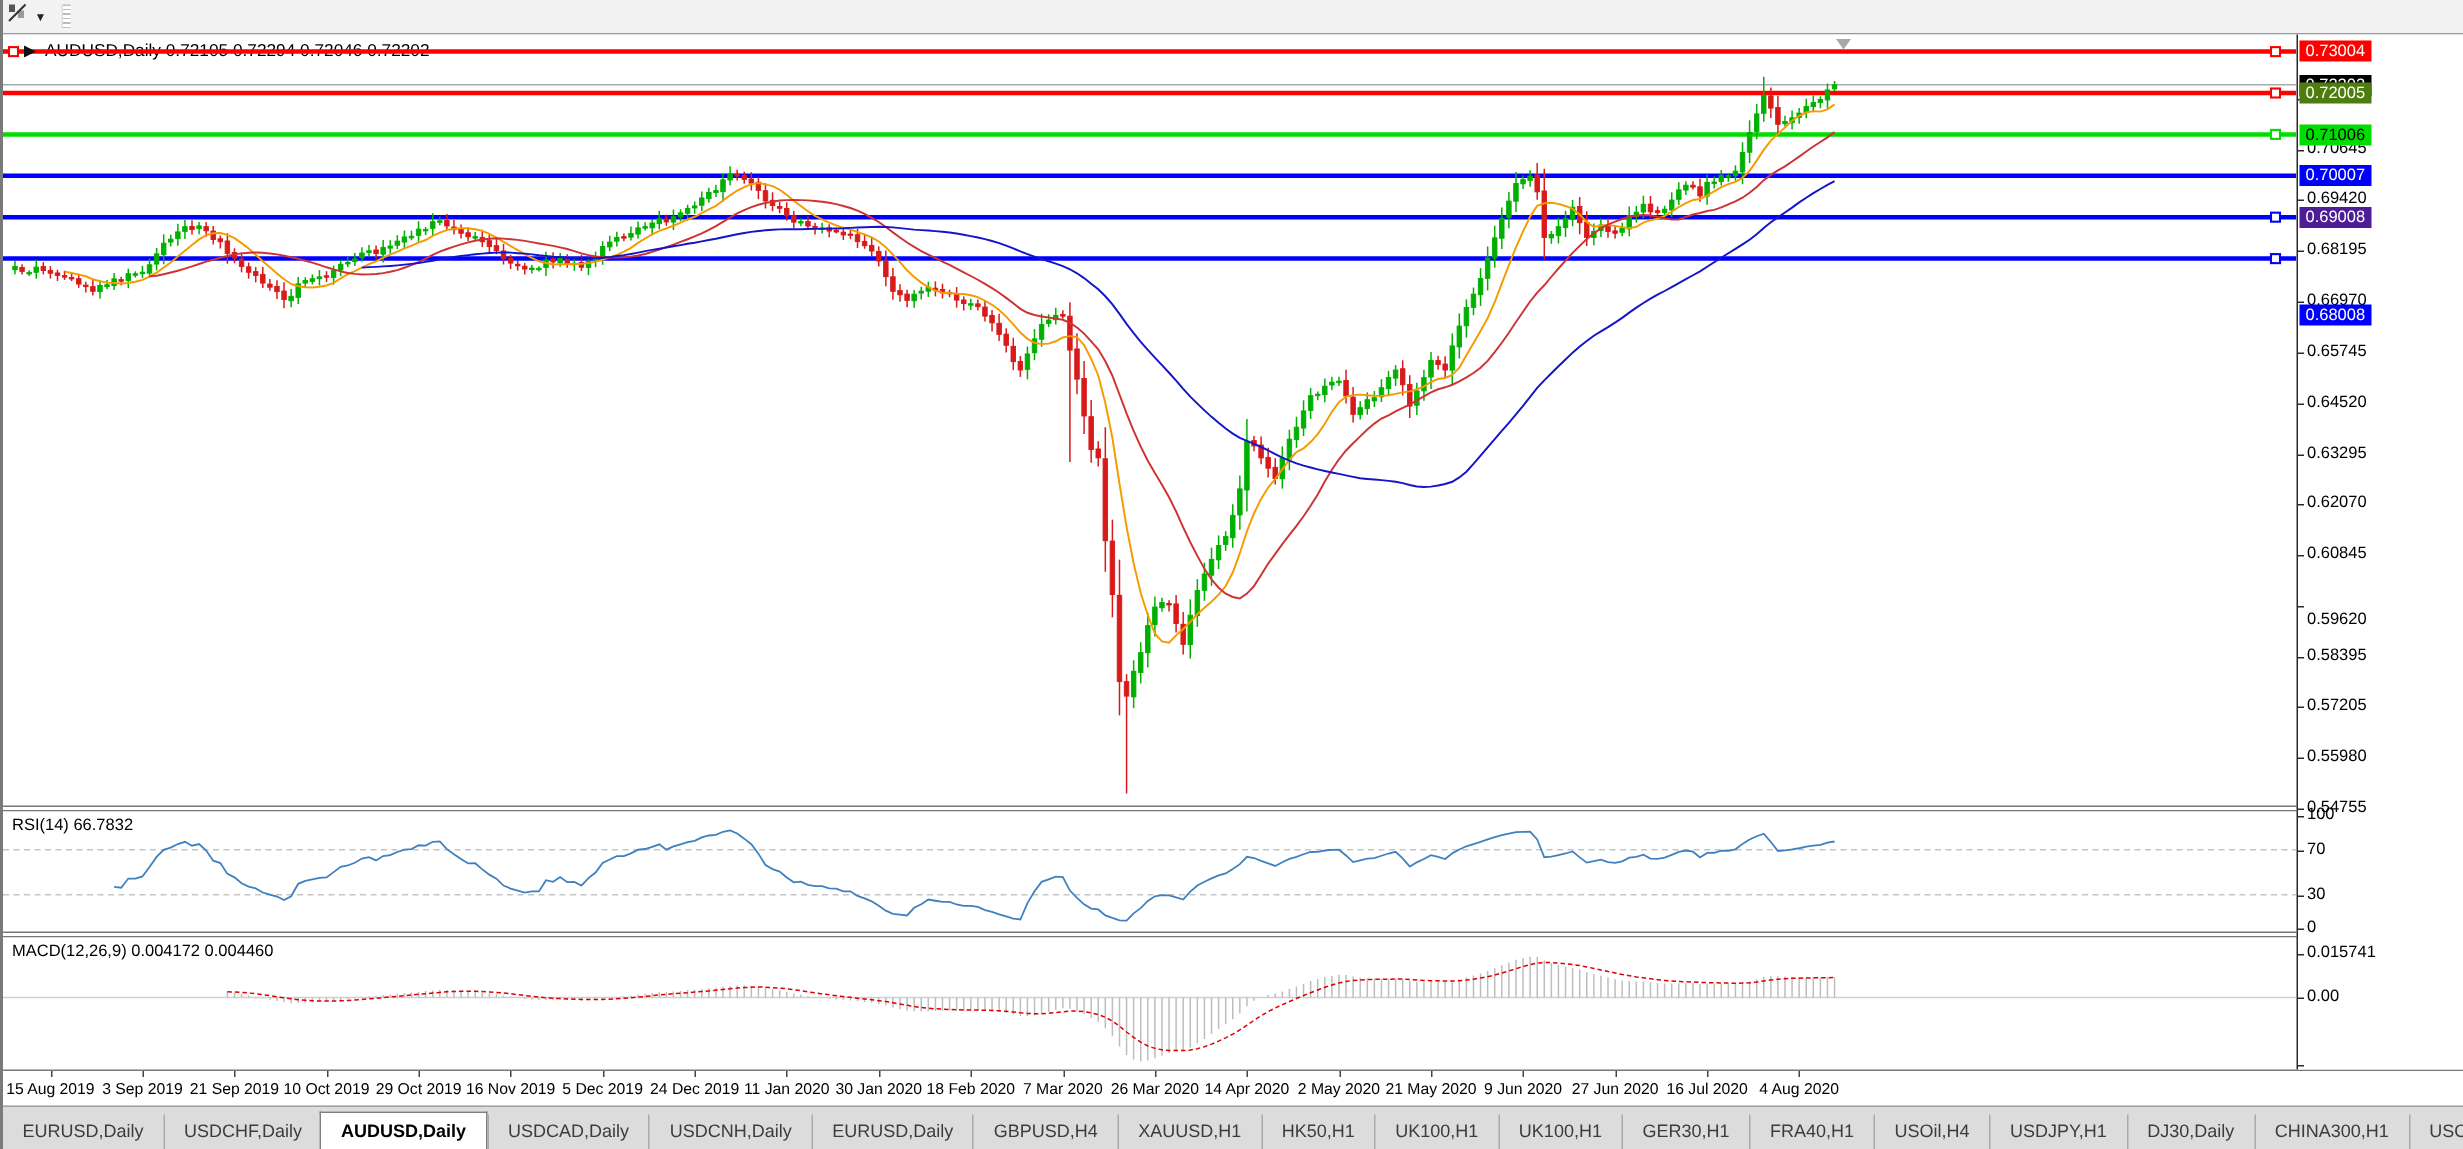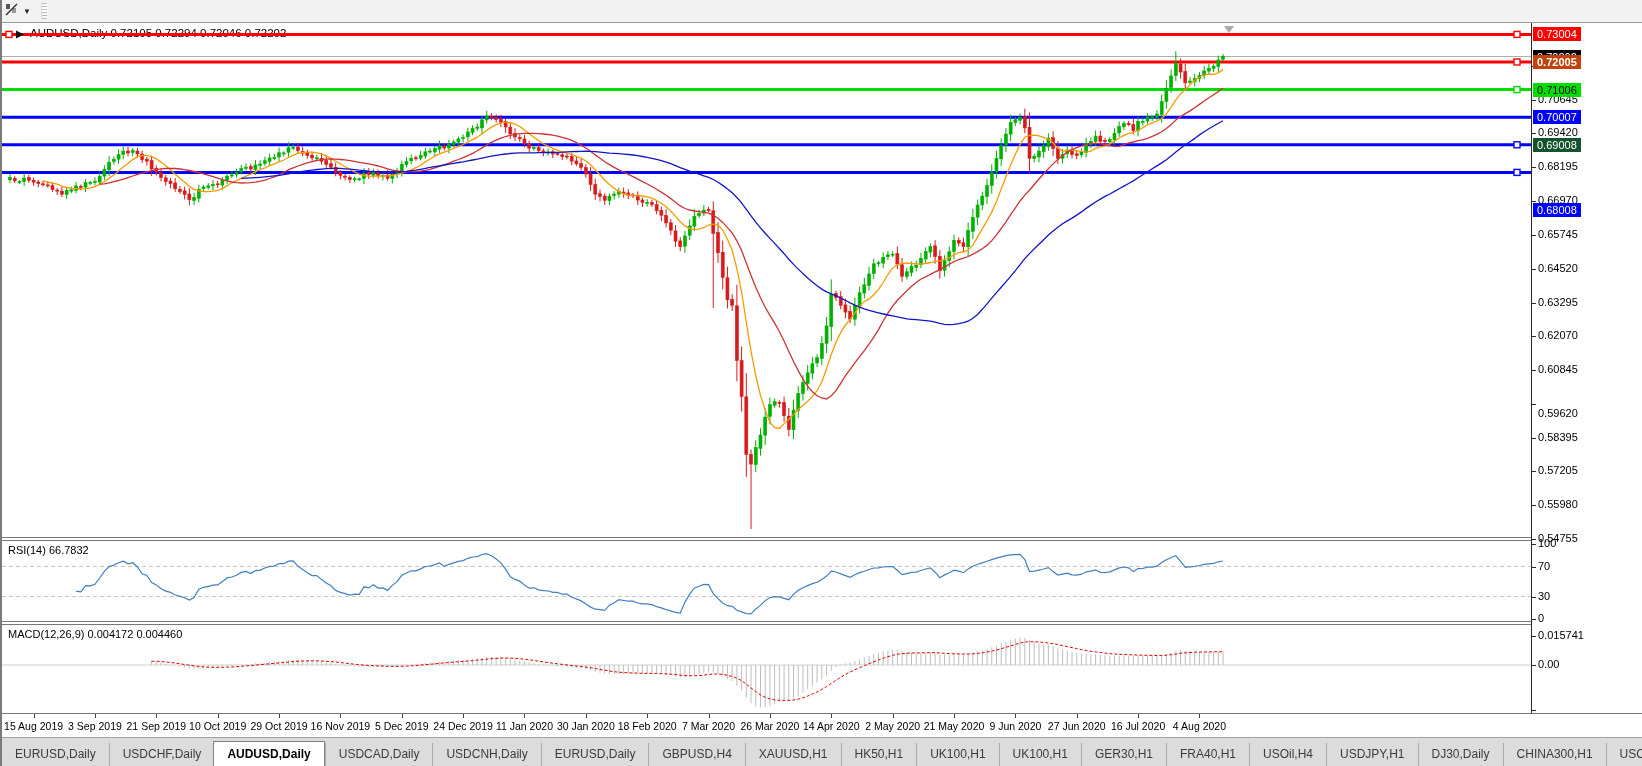--- a/index.html
+++ b/index.html
@@ -930,24 +930,24 @@
       <div class="tick" style="top: 407.967px;">0.58395</div>
       <div class="tickmark" style="top: 414.967px;"></div>
       <div class="tick" style="top: 440.84px;">0.57205</div>
       <div class="tickmark" style="top: 447.84px;"></div>
       <div class="tick" style="top: 474.68px;">0.55980</div>
       <div class="tickmark" style="top: 481.68px;"></div>
       <div class="tick" style="top: 508.519px;">0.54755</div>
       <div class="tickmark" style="top: 515.519px;"></div>
       <div class="lvl" style="top: 26.558px; background: rgb(0, 0, 0); color: rgb(255, 255, 255);">0.72202</div>
       <div class="lvl" style="top: 4.40331px; background: rgb(255, 0, 0); color: rgb(255, 255, 255);">0.73004</div>
-      <div class="lvl" style="top: 32px; background: #c2410c; color: rgb(255, 255, 255); font-weight: bold;">0.72005</div>
+      <div class="lvl" style="top: 32px; background: #4d7c0f; color: rgb(255, 255, 255);">0.72005</div>
       <div class="lvl" style="top: 59.5967px; background: rgb(0, 221, 0); color: rgb(0, 0, 0);">0.71006</div>
       <div class="lvl" style="top: 87.1934px; background: rgb(0, 0, 255); color: rgb(255, 255, 255);">0.70007</div>
-      <div class="lvl" style="top: 114.79px; background: #14532d; color: rgb(255, 255, 255);">0.69008</div>
+      <div class="lvl" style="top: 114.79px; background: #4c1d95; color: rgb(255, 255, 255);">0.69008</div>
       <div class="lvl" style="top: 142.414px; background: rgb(0, 0, 255); color: rgb(255, 255, 255); margin-top: 38px;">0.68008</div>
       <div class="tick" style="top: 514px;">100</div>
       <div class="tickmark" style="top: 521px;"></div>
       <div class="tick" style="top: 536.5px;">70</div>
       <div class="tickmark" style="top: 543.5px;"></div>
       <div class="tick" style="top: 566.5px;">30</div>
       <div class="tickmark" style="top: 573.5px;"></div>
       <div class="tick" style="top: 589px;">0</div>
       <div class="tickmark" style="top: 596px;"></div>
       <div class="tick" style="top: 605.958px;">0.015741</div>

